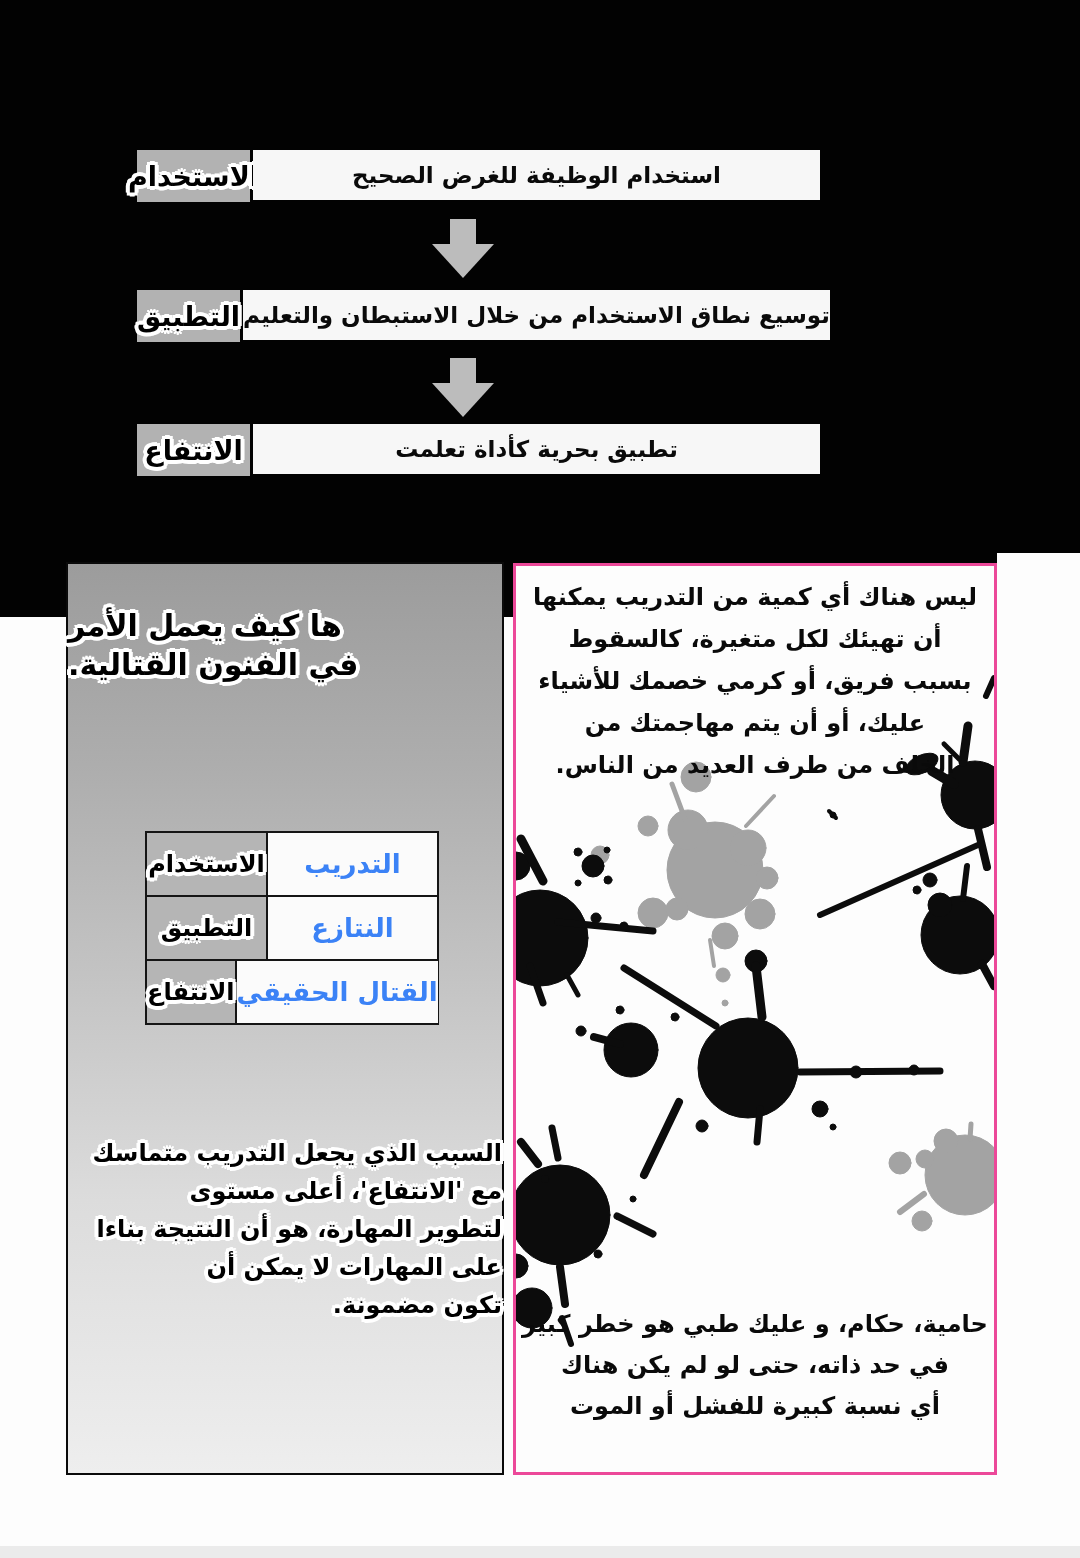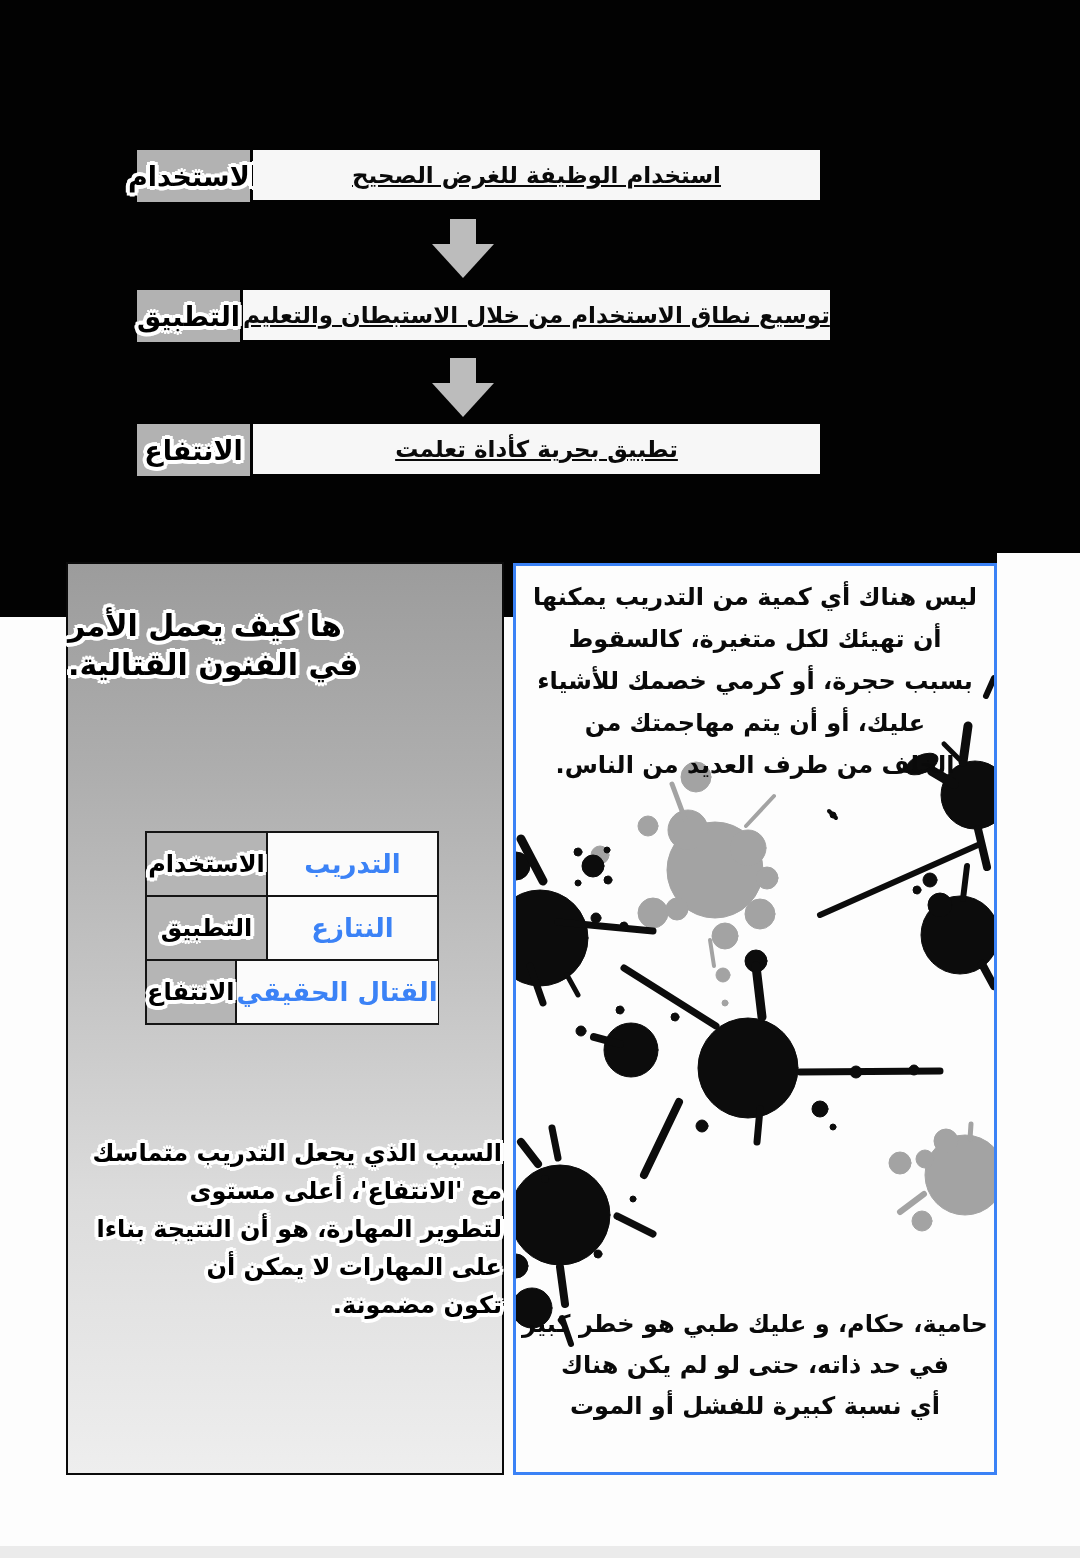--- a/index.html
+++ b/index.html
@@ -7,21 +7,21 @@
         font-family:"DejaVu Sans",sans-serif;font-weight:bold;}
 
   
   .header{position:absolute;left:0;top:0;width:1080px;height:617px;background:#020202;}
   .header .notch{position:absolute;right:0;top:553px;width:83px;height:64px;background:#fdfdfd;}
   .flow-row{position:absolute;left:137px;width:683px;display:flex;align-items:stretch;}
   .flow-row.r1{top:150px;} .flow-row.r2{top:290px;} .flow-row.r3{top:424px;}
   .flow-label{width:113px;height:52px;background:#b2b2b2;display:flex;align-items:center;justify-content:center;
               font-size:27px;direction:rtl;}
   .flow-box{flex:1;height:50px;margin-left:3px;background:#f7f7f7;color:#0a0a0a;display:flex;align-items:center;
-            justify-content:center;font-size:23px;direction:rtl;white-space:nowrap;text-decoration:underline;}
+            justify-content:center;font-size:23px;direction:rtl;white-space:nowrap;}
   .outline{color:#000;
     text-shadow:-3px -3px 0 #fff,0 -3px 0 #fff,3px -3px 0 #fff,-3px 0 0 #fff,3px 0 0 #fff,
                 -3px 3px 0 #fff,0 3px 0 #fff,3px 3px 0 #fff,-2px -2px 0 #fff,2px -2px 0 #fff,
                 -2px 2px 0 #fff,2px 2px 0 #fff,0 4px 0 #fff,0 -4px 0 #fff,4px 0 0 #fff,-4px 0 0 #fff;}
   .arrow{position:absolute;left:432px;width:62px;}
   .arrow.a1{top:219px;} .arrow.a2{top:358px;}
   .arrow .shaft{width:26px;height:25px;background:#bcbcbc;margin:0 auto;}
   .arrow .head{width:0;height:0;border-left:31px solid transparent;border-right:31px solid transparent;
                border-top:34px solid #bcbcbc;}
 
@@ -34,21 +34,21 @@
   .lp-row{display:flex;height:62px;margin-bottom:2px;}
   .lp-row:last-child{margin-bottom:0;}
   .lp-cell-label{width:119px;background:#b5b5b5;display:flex;align-items:center;justify-content:center;
                  font-size:24px;margin-right:2px;direction:rtl;}
   .lp-cell-value{flex:1;background:#fbfbfb;color:#3b82f6;display:flex;align-items:center;justify-content:center;
                  font-size:26px;direction:rtl;white-space:nowrap;}
   .lp-para{position:absolute;top:570px;left:0;right:0;font-size:24px;line-height:38px;direction:rtl;}
 
   
   .right-panel{position:absolute;left:513px;top:563px;width:484px;height:912px;box-sizing:border-box;
-               border:3px solid #3b82f6;background:#fdfdfd;overflow:hidden;}
+               border:3px solid #ec4899;background:#fdfdfd;overflow:hidden;}
   .rp-para{position:absolute;left:0;right:0;text-align:center;color:#0a0a0a;font-size:24px;direction:rtl;}
   .rp-top{top:10px;line-height:42px;}
   .rp-bottom{top:738px;line-height:41px;}
   .splatter{position:absolute;left:0;top:0;width:478px;height:906px;}
 
   .bottom-strip{position:absolute;left:0;top:1546px;width:1080px;height:12px;background:#ebebeb;}
 </style>
 </head>
 <body>
 
@@ -212,21 +212,21 @@
         <line x1="46" y1="752" x2="55" y2="778" stroke-width="6"></line>
         <circle cx="82" cy="688" r="4"></circle>
         <circle cx="29" cy="613" r="4"></circle>
         <circle cx="117" cy="633" r="3"></circle>
       </g>
     </svg>
 
     <div class="rp-para rp-top">
       <div>ليس هناك أي كمية من التدريب يمكنها</div>
       <div>أن تهيئك لكل متغيرة، كالسقوط</div>
-      <div>بسبب حجرة، أو كرمي خصمك للأشياء</div>
+      <div>بسبب فريق، أو كرمي خصمك للأشياء</div>
       <div>عليك، أو أن يتم مهاجمتك من</div>
       <div>الخلف من طرف العديد من الناس.</div>
     </div>
 
     <div class="rp-para rp-bottom">
       <div>حامية، حكام، و عليك طبي هو خطر كبير</div>
       <div>في حد ذاته، حتى لو لم يكن هناك</div>
       <div>أي نسبة كبيرة للفشل أو الموت</div>
     </div>
   </div>

